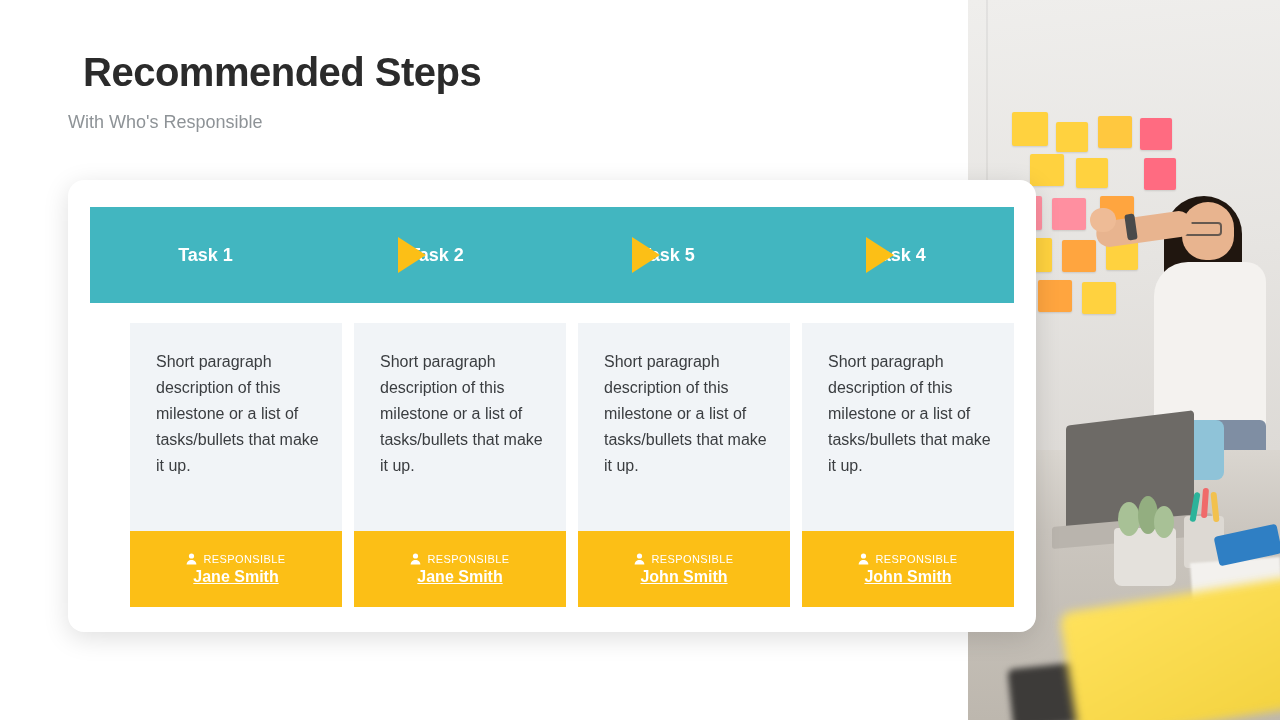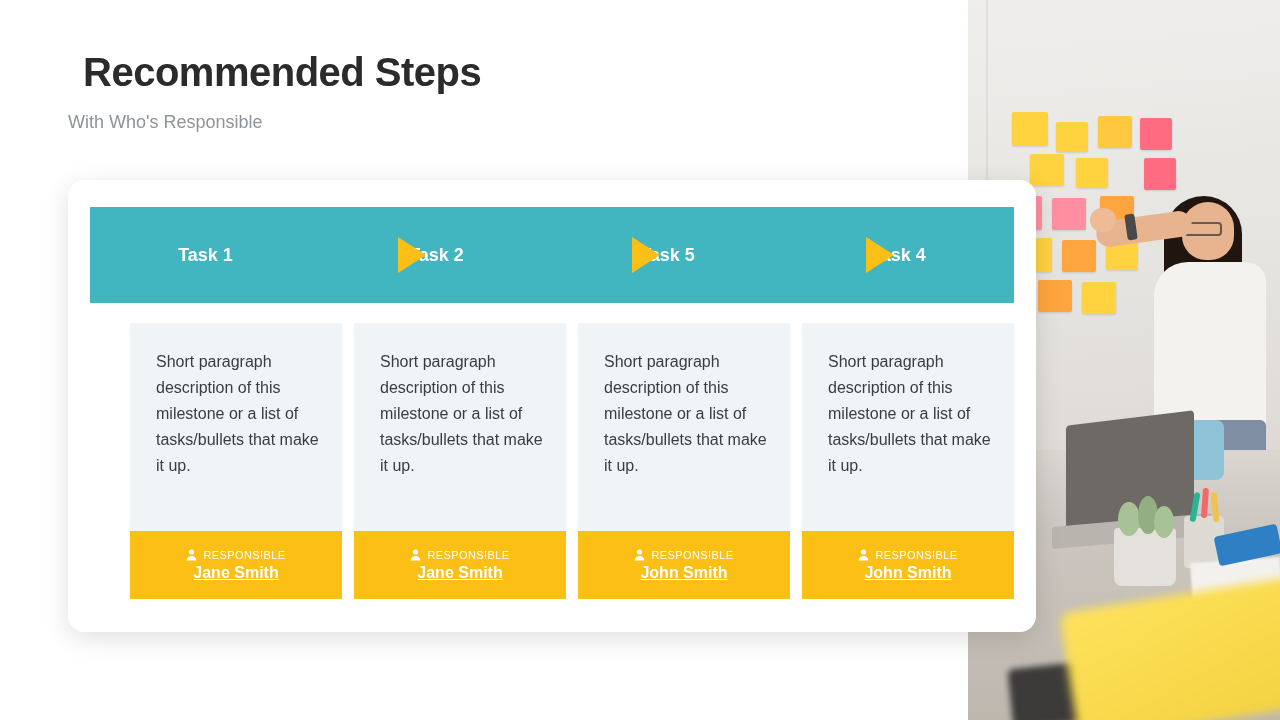--- a/index.html
+++ b/index.html
@@ -273,21 +273,21 @@
     background: #f1f4f7;
     height: 208px;
     padding: 26px 22px 0 26px;
     box-sizing: border-box;
     color: #3a3d40;
     font-size: 16px;
     line-height: 1.62;
   }
   .col-resp {
     background: #fcbf16;
-    height: 68px;
+    height: 76px;
     display: flex;
     flex-direction: column;
     align-items: center;
     justify-content: center;
     gap: 3px;
   }
   .resp-top {
     display: flex;
     align-items: center;
     gap: 6px;

